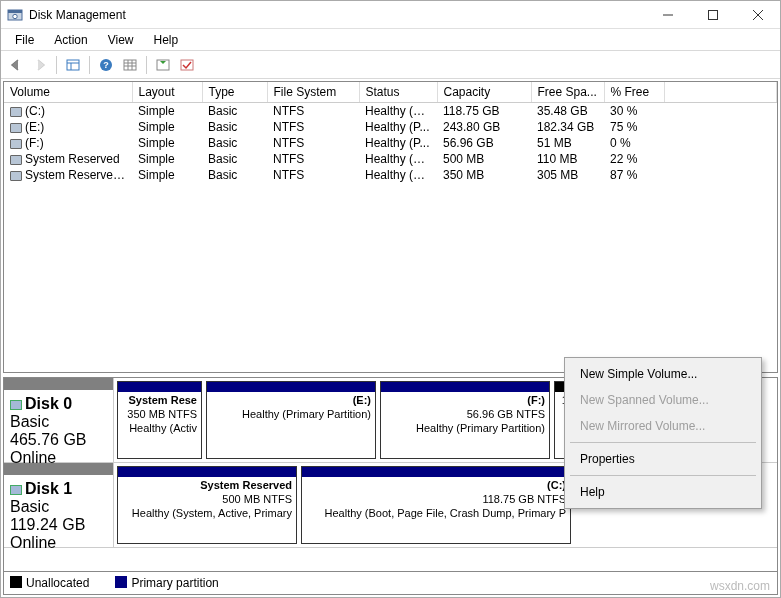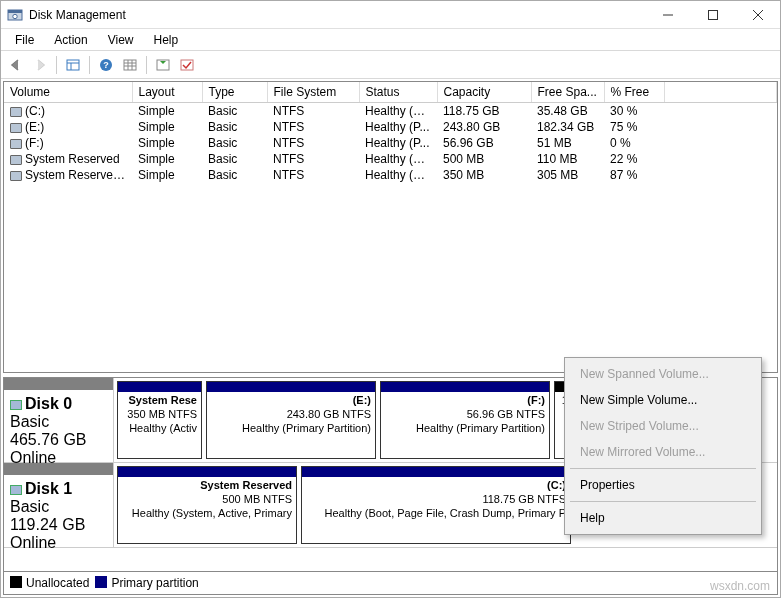--- a/index.html
+++ b/index.html
@@ -164,21 +164,21 @@
       text-align: right;
     }
     .disk-part-body .name { font-weight: bold; }
     
     .legend {
       border: 1px solid #888;
       border-top: none;
       padding: 4px 6px;
       display: flex;
       align-items: flex-start;
-      gap: 6px;
+      gap: 26px;
       font-size: 12px;
       margin-top: 0;
     }
     .legend-swatch {
       display: inline-block;
       width: 12px; height: 12px;
       margin-right: 4px;
       vertical-align: -1px;
     }
     
@@ -407,21 +407,20 @@
                 <div class="disk-part-body">
                   <div class="name">System Rese</div>
                   <div>350 MB NTFS</div>
                   <div>Healthy (Activ</div>
                 </div>
               </div>
               <div class="disk-part" style="width: 170px;">
                 <div class="disk-part-top "></div>
                 <div class="disk-part-body">
                   <div class="name">(E:)</div>
-                  <div>243.80 GB NTFS</div>
                   <div>Healthy (Primary Partition)</div>
                 </div>
               </div>
               <div class="disk-part" style="width: 170px;">
                 <div class="disk-part-top "></div>
                 <div class="disk-part-body">
                   <div class="name">(F:)</div>
                   <div>56.96 GB NTFS</div>
                   <div>Healthy (Primary Partition)</div>
                 </div>
@@ -473,23 +472,22 @@
         <span class="legend-swatch" style="background:#000"></span><span>Unallocated</span>
       </span>
       <span>
         <span class="legend-swatch" style="background:#000080"></span><span>Primary partition</span>
       </span>
     </div>
 
   </div>
 
   <div class="context-menu">
+    <div class="cm-item enabled">New Simple Volume...</div>
     <div class="cm-item disabled">New Spanned Volume...</div>
-    <div class="cm-item enabled">New Simple Volume...</div>
-    <div class="cm-item disabled">New Striped Volume...</div>
     <div class="cm-item disabled">New Mirrored Volume...</div>
     <div class="cm-sep"></div>
     <div class="cm-item enabled">Properties</div>
     <div class="cm-sep"></div>
     <div class="cm-item enabled">Help</div>
   </div>
 
   <div class="watermark">wsxdn.com</div>
 
 </div>

